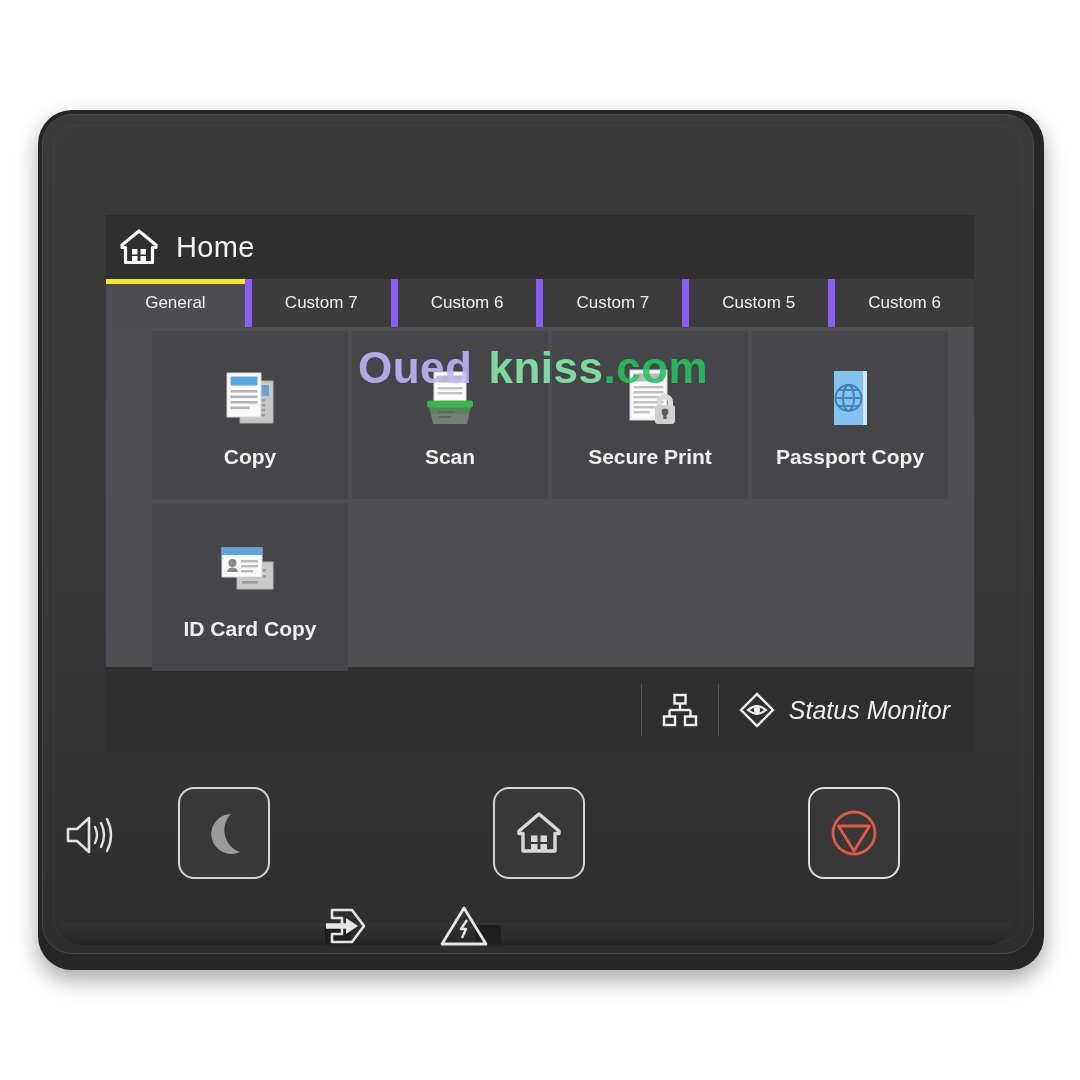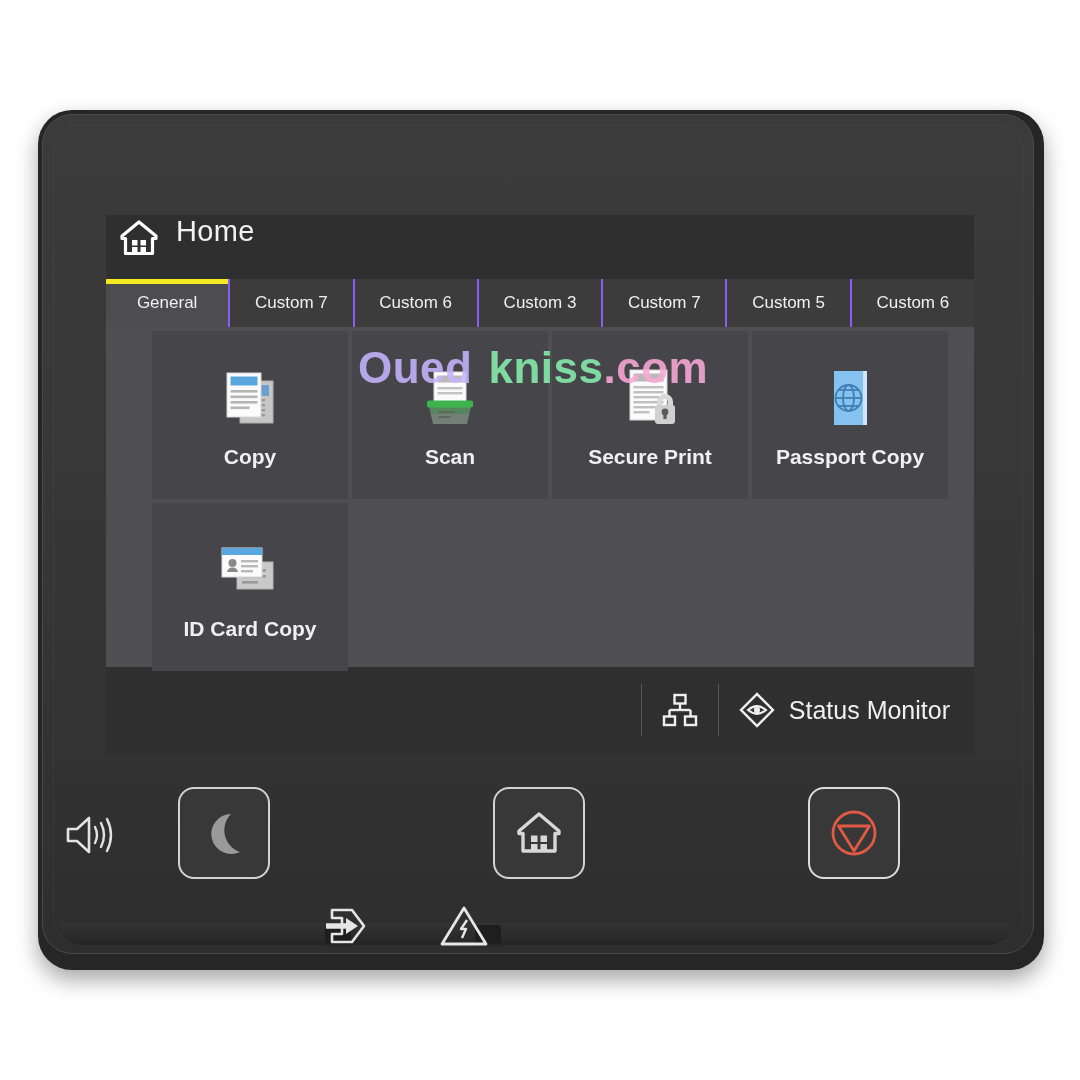--- a/index.html
+++ b/index.html
@@ -54,21 +54,21 @@
     left: 68px; top: 105px;
     width: 868px; height: 538px;
     background: #3a3a3a;
     overflow: hidden;
   }
 
   
   .lcd-header {
     height: 64px;
     background: #2f2f2f;
-    display: flex; 
+    display: flex; align-items: center;
     padding-left: 10px;
   }
   .home-glyph { width: 46px; height: 46px; flex: none; }
   .lcd-title {
     color: #f2f2f2;
     font-size: 29px;
     letter-spacing: .3px;
     margin-left: 14px;
     white-space: nowrap;
   }
@@ -77,21 +77,21 @@
   .tabstrip {
     display: flex;
     height: 48px;
     background: #2f2f2f;
   }
   .tab {
     position: relative;
     flex: 1 1 0;
     display: flex; align-items: center; justify-content: center;
     background: #3c3c3c;
-    border-right: 2px solid #8b5cf6;
+    border-right: 7px solid #8b5cf6;
     color: #efefef;
     font-size: 17px;
     white-space: nowrap;
   }
   .tab:last-child { border-right: none; }
   .tab.active { background: #4d4d51; }
   .tab.active::before {
     content: "";
     position: absolute; left: 0; right: 0; top: 0;
     height: 5px;
@@ -134,39 +134,40 @@
     left: 252px; top: 16px;
     font-size: 44px;
     font-weight: bold;
     letter-spacing: .5px;
     pointer-events: none;
     white-space: nowrap;
     opacity: .88;
   }
   #watermark .w1 { color: #c4b5fd; }
   #watermark .w2 { color: #86efac; margin-left: 16px; }
-  #watermark .w3 { color: #f9a8d4; margin-top: 36px; }
+  #watermark .w3 { color: #22c55e; margin-top: 36px; }
 
   
   .statusbar {
     height: 86px;
     background: #2f2f2f;
     display: flex; align-items: center; justify-content: flex-end;
     padding-right: 8px;
   }
   .sb-divider {
     width: 1px; height: 52px; background: #565656;
     margin: 0 2px;
   }
   .sb-item {
     display: flex; align-items: center;
     padding: 0 16px;
     color: #efefef;
     font-size: 25px;
     white-space: nowrap;
+    font-style: italic;
   }
   .sb-item .sb-text { margin-left: 12px; }
 
   
   .hw-row {
     position: absolute;
     left: 0; right: 0; top: 665px;
     height: 130px;
   }
   .hw-key {
@@ -216,23 +217,20 @@
 
     <div class="tabstrip">
       <div class="tab active">
           <span>General</span>
         </div>
       <div class="tab">
           <span>Custom 7</span>
         </div>
       <div class="tab">
           <span>Custom 6</span>
-        </div>
-      <div class="tab">
-          <span>Custom 3</span>
         </div>
       <div class="tab">
           <span>Custom 7</span>
         </div>
       <div class="tab">
           <span>Custom 5</span>
         </div>
       <div class="tab">
           <span>Custom 6</span>
         </div>

